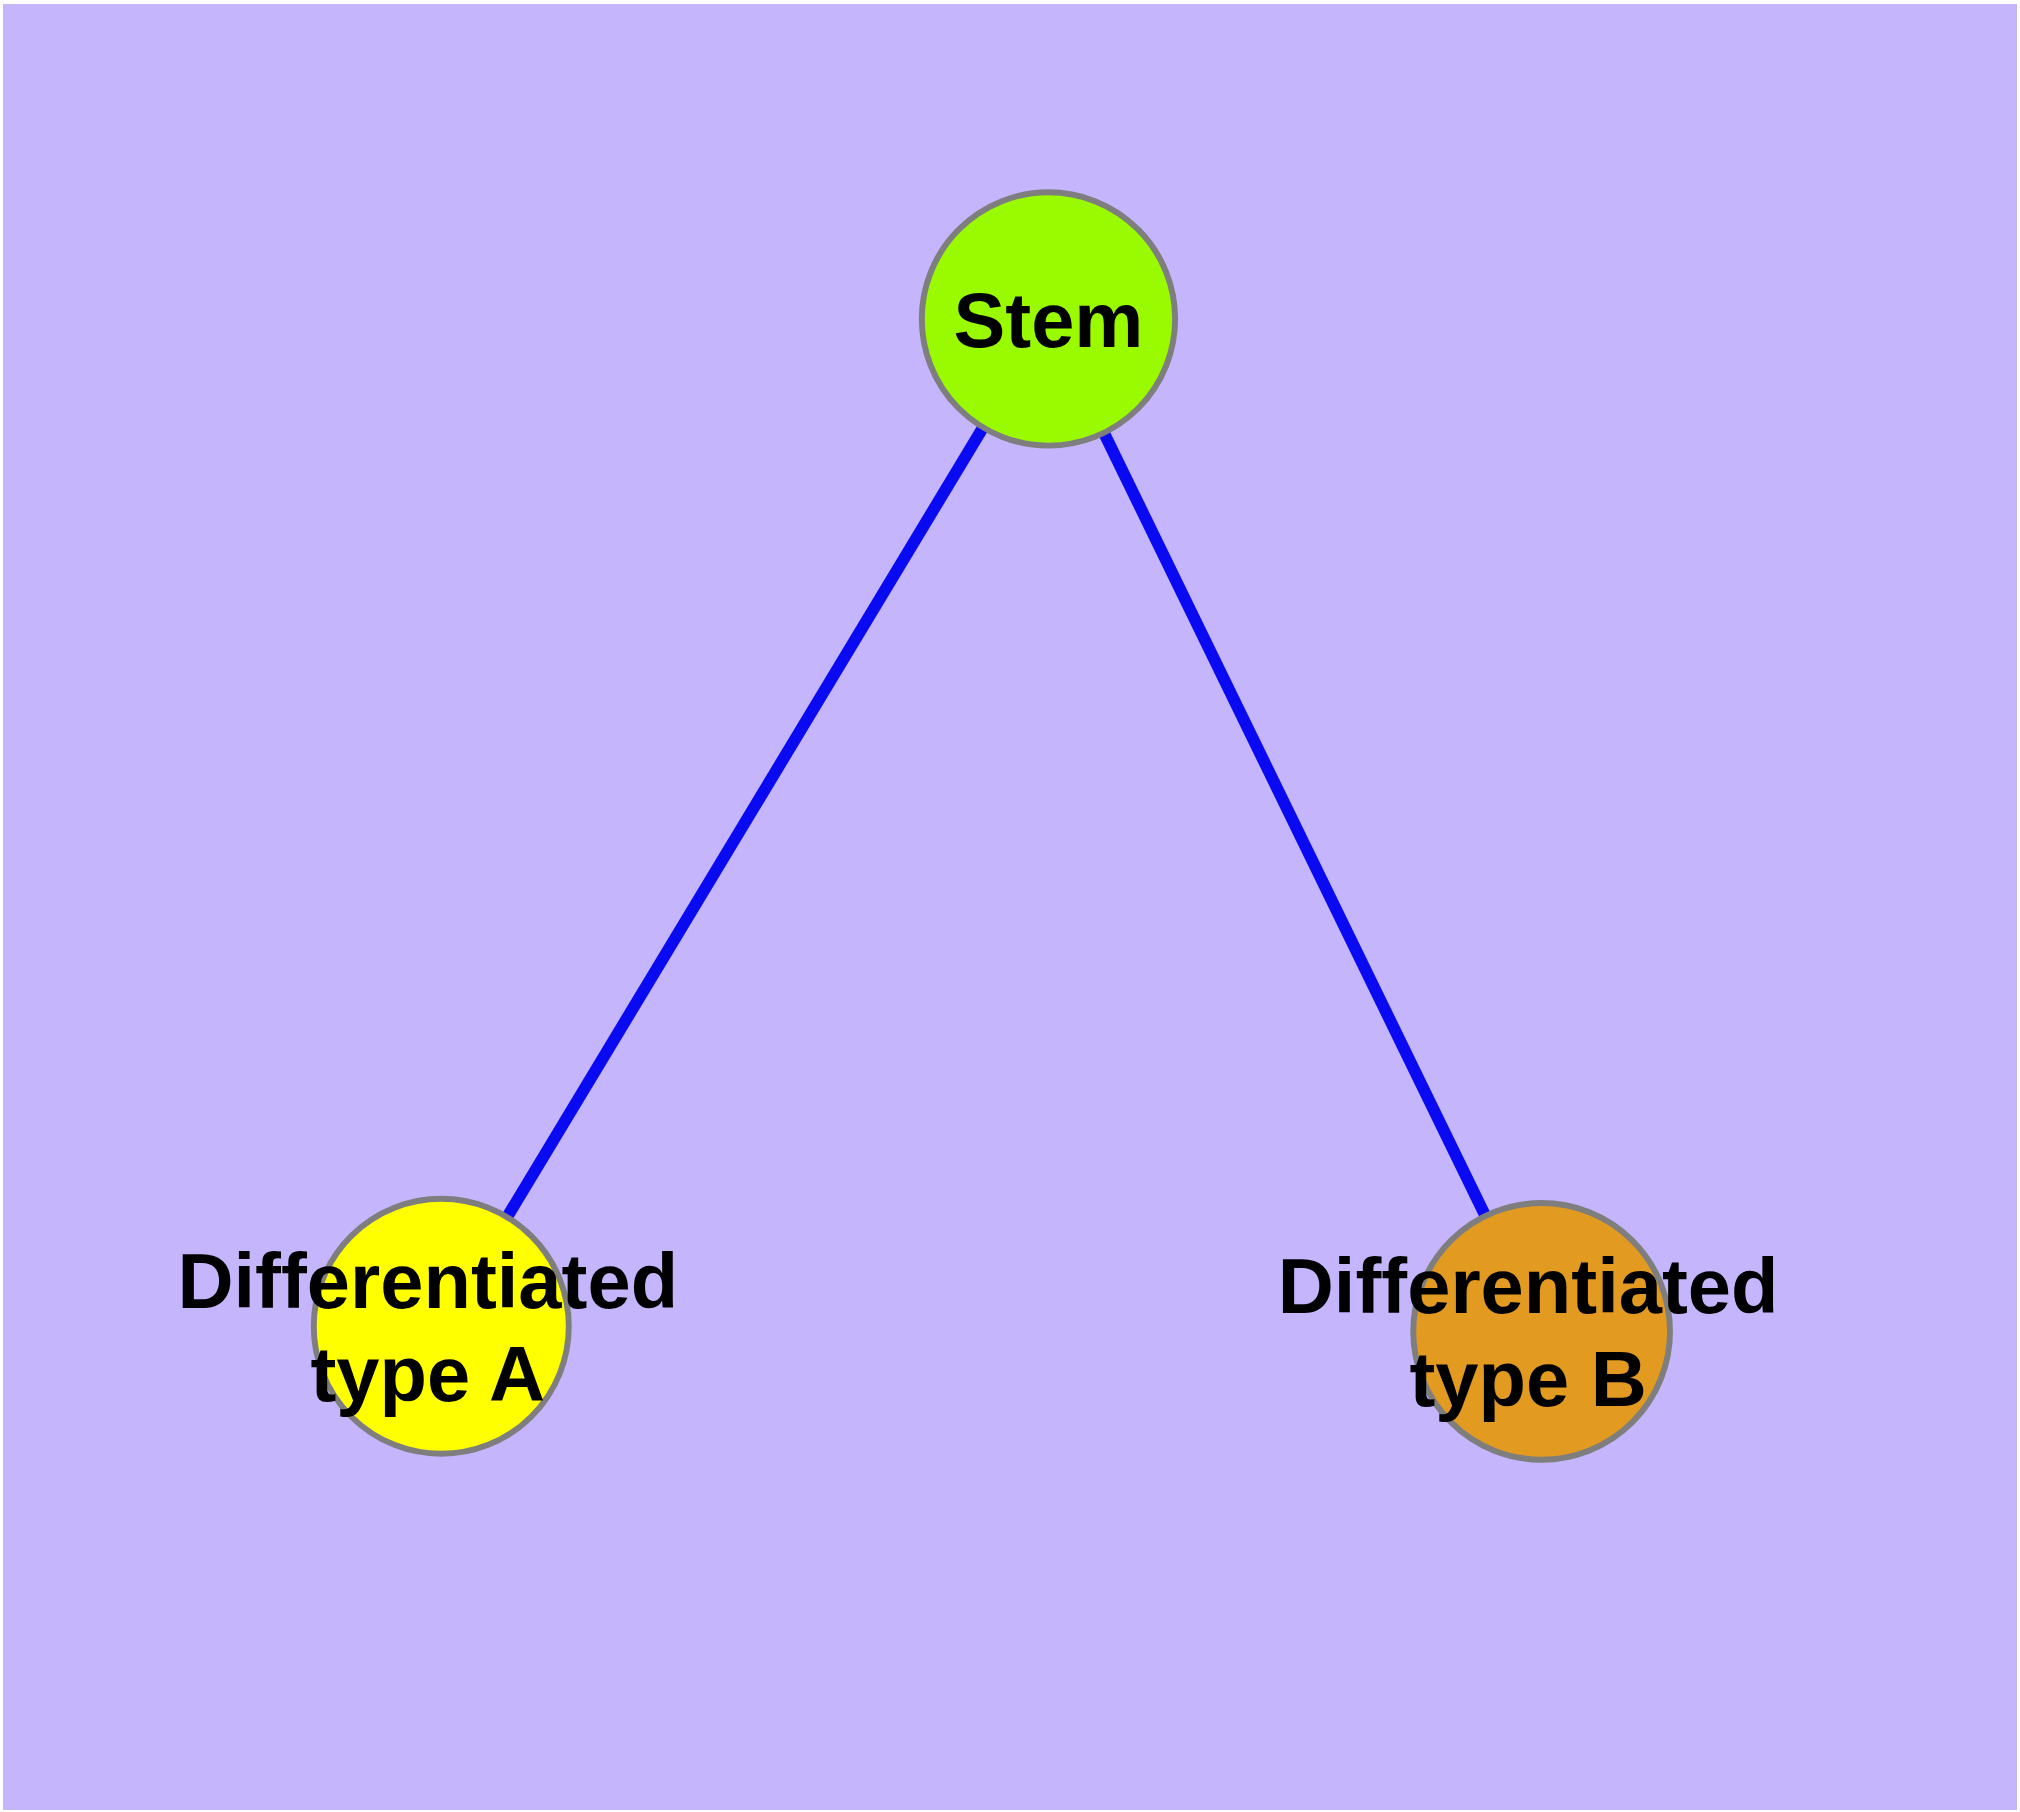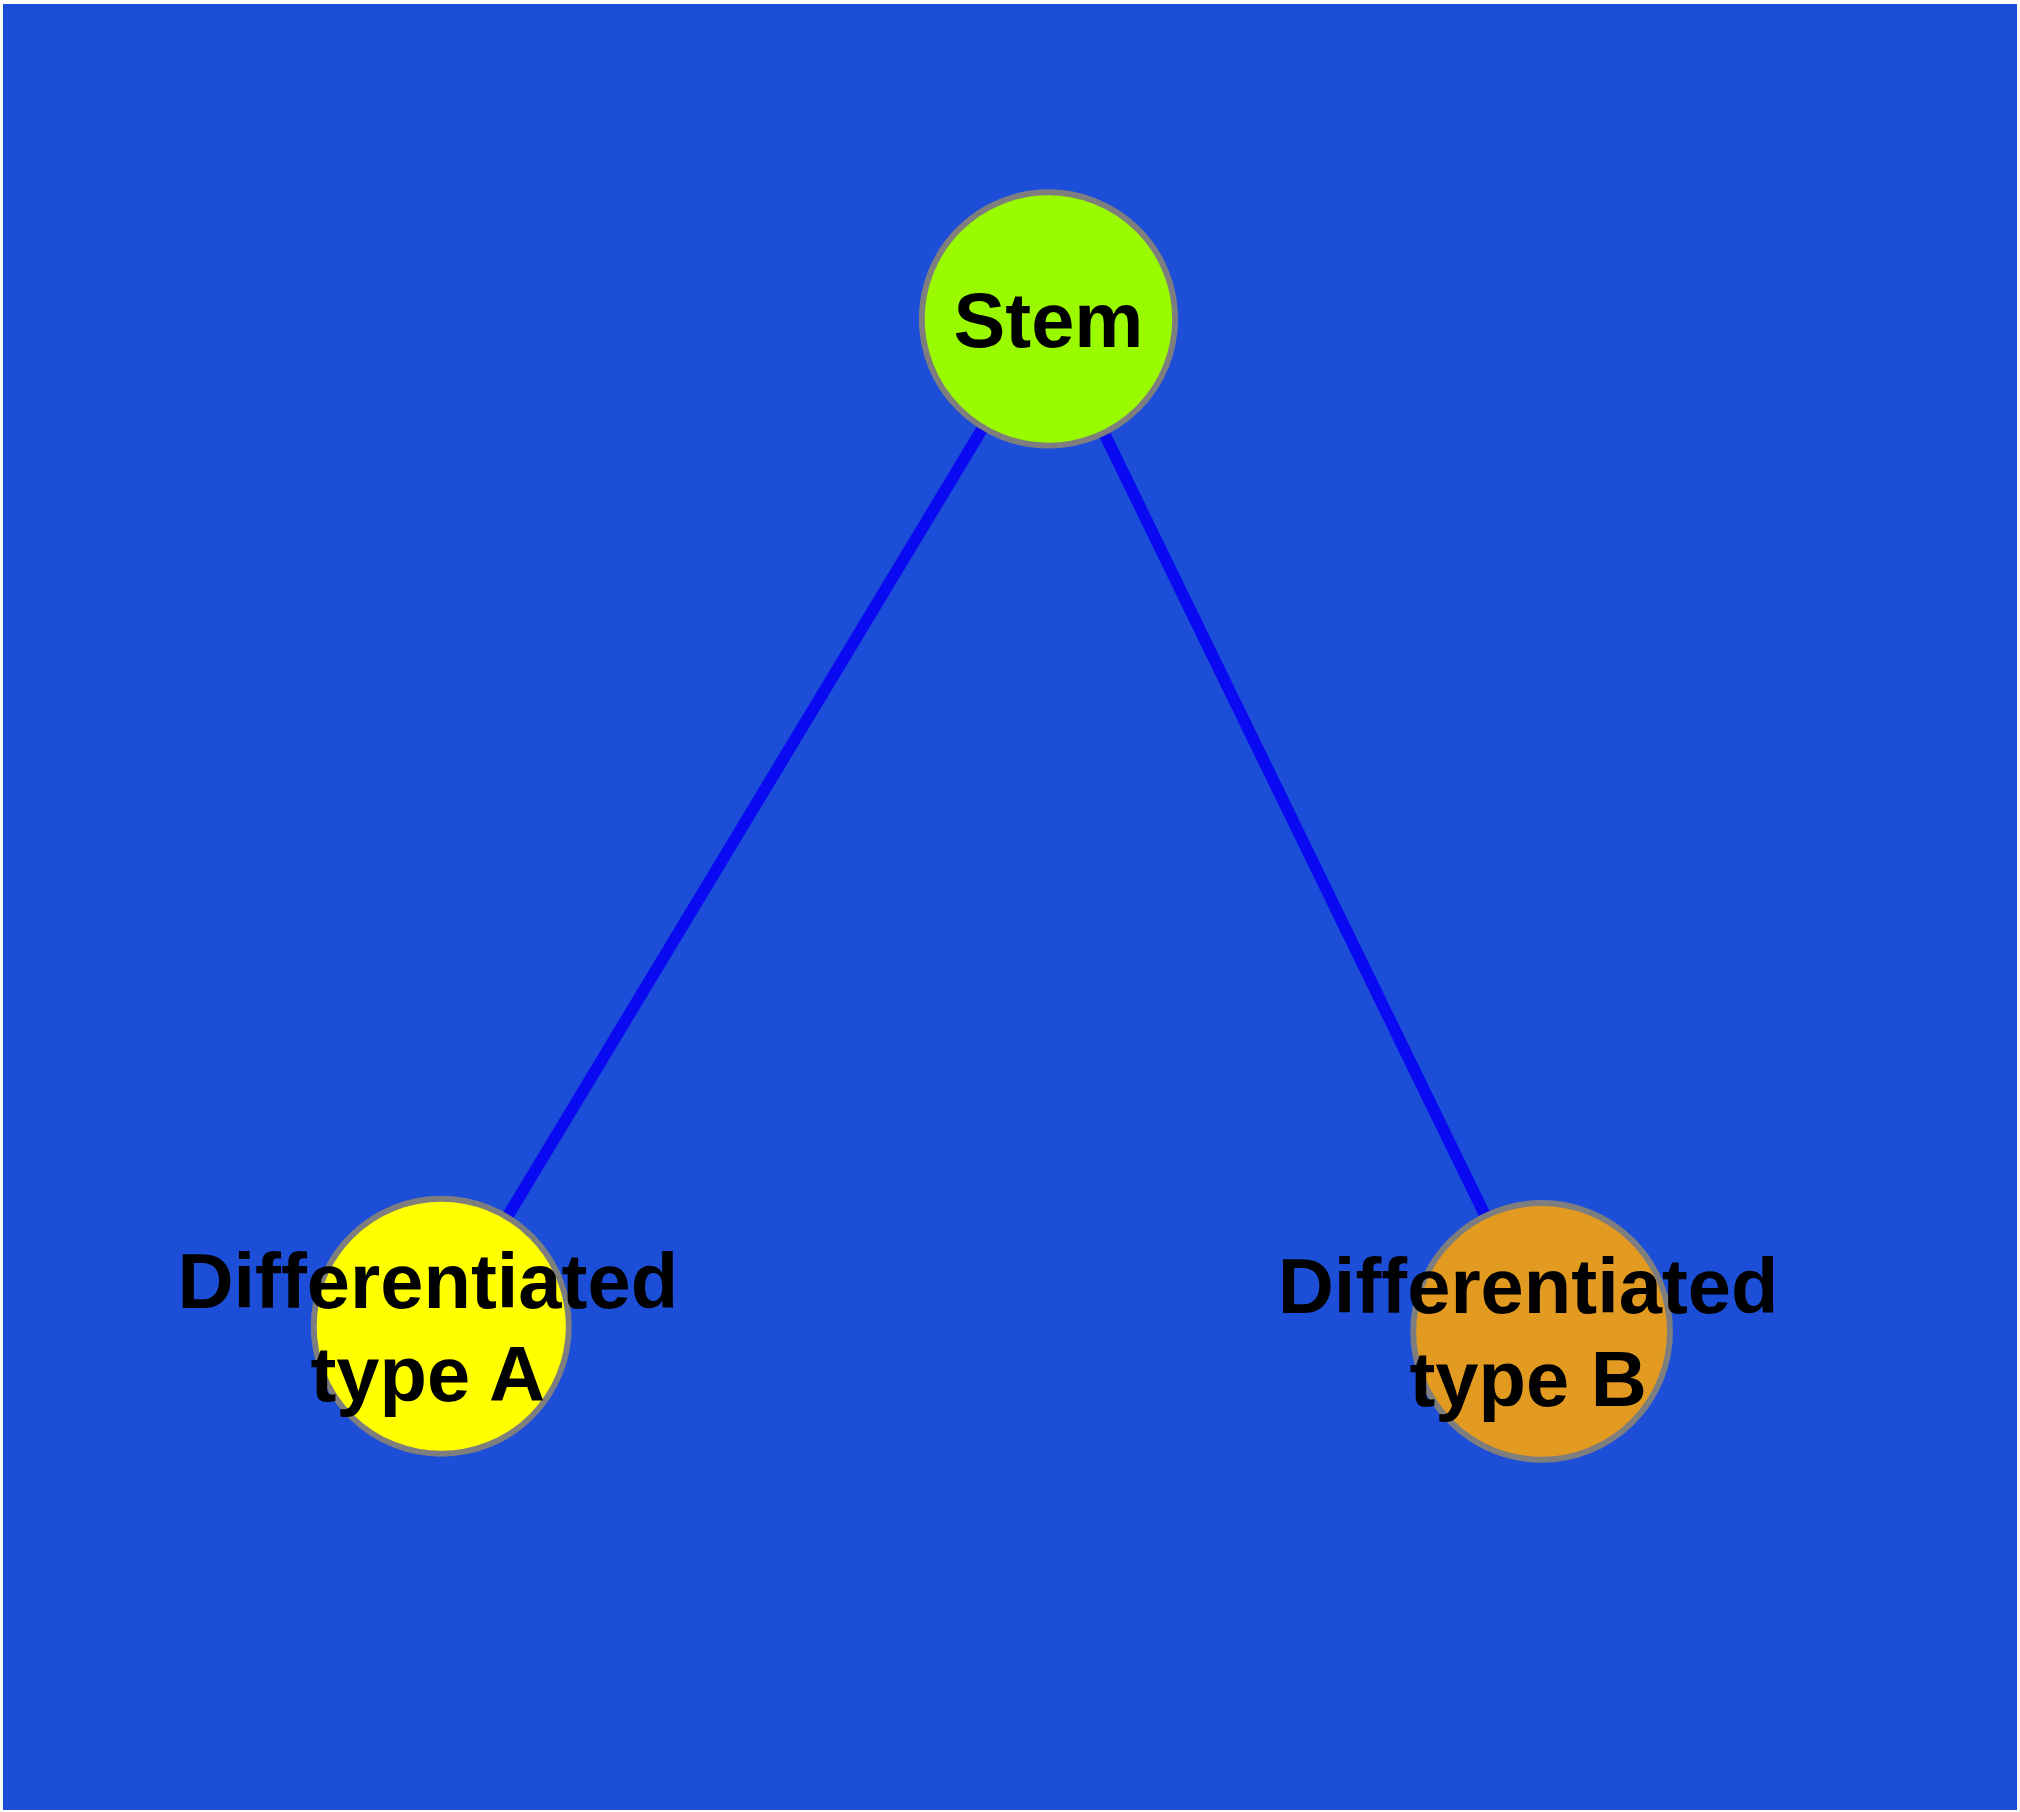--- a/index.html
+++ b/index.html
@@ -29,21 +29,21 @@
   .node-label {
     font-family: "Liberation Sans", sans-serif;
     font-weight: bold;
     text-anchor: middle;
     pointer-events: none;
   }
 </style>
 </head>
 <body style="background: rgb(255, 255, 255);">
 
-<div id="canvas-wrap" style="background: #1d4ed8; text-align: center;">
+<div id="canvas-wrap" style="background: #c4b5fd; text-align: center;">
   <svg id="graph-canvas" xmlns="http://www.w3.org/2000/svg" preserveAspectRatio="none" viewBox="0 0 2384 2138">
     <g id="edges-layer">
         <line x1="1238" y1="373" x2="519" y2="1566" stroke="#0909f2" stroke-width="14"></line>
         <line x1="1238" y1="373" x2="1822" y2="1572" stroke="#0909f2" stroke-width="14"></line>
       </g>
     <g id="nodes-layer">
         <g>
           <circle class="node-circle" cx="1238" cy="373" r="150" fill="#9afb00" stroke="#7e7e7e" stroke-width="7"></circle>
           <text class="node-label" fill="#000000" font-size="92"><tspan x="1238" y="406">Stem</tspan></text>
         </g>

